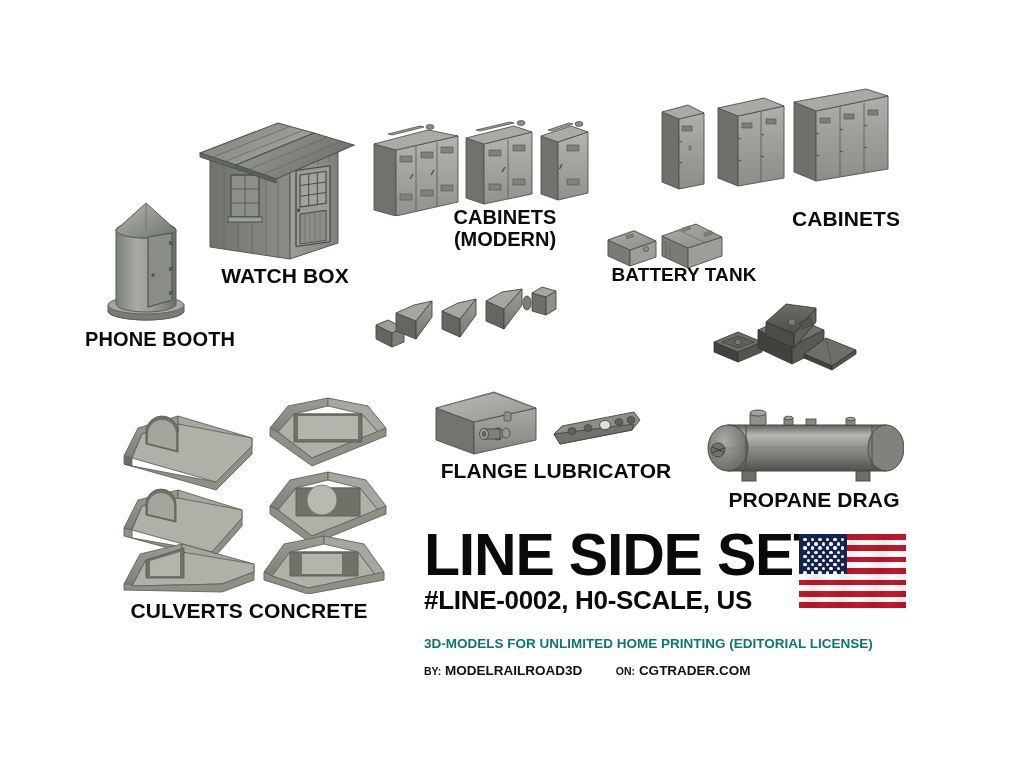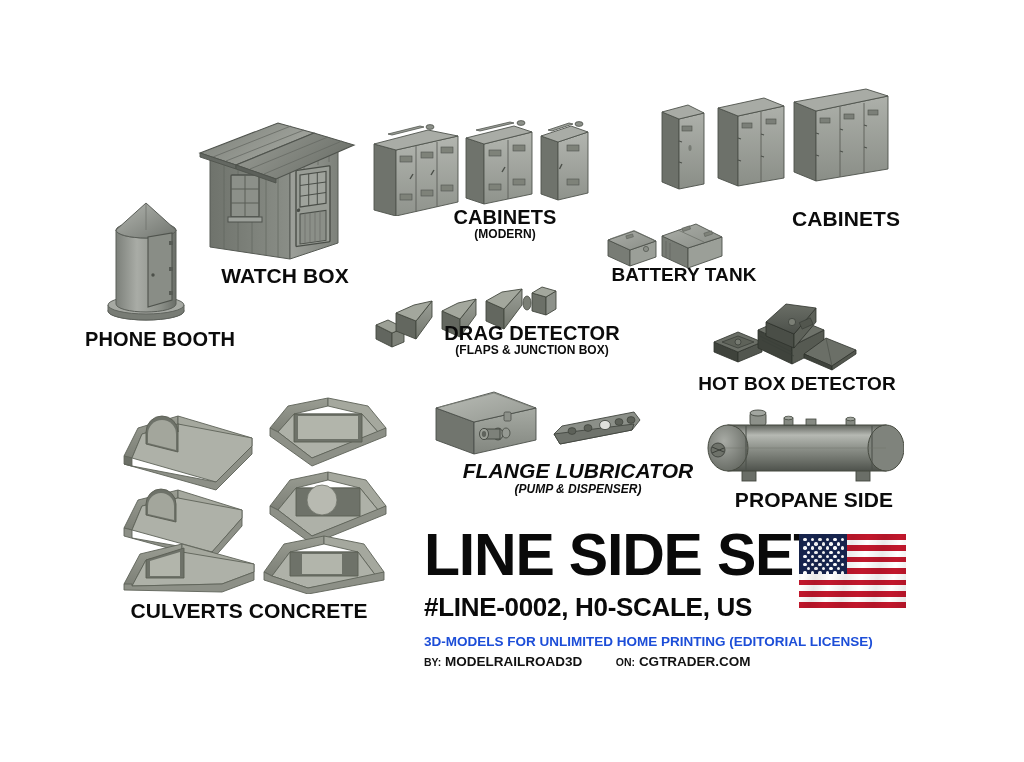--- a/index.html
+++ b/index.html
@@ -18,52 +18,51 @@
   .lbl {
     position: absolute;
     text-align: center;
     color: #0b0b0b;
     font-weight: bold;
     line-height: 1.12;
     white-space: nowrap;
     letter-spacing: 0.1px;
   }
   .lbl .main { display: block; }
-  .lbl .sub  { display: block; font-size: 12px; letter-spacing: 0px; }
+  .lbl .sub  { display: block; font-size: 20px; letter-spacing: 0px; }
 
   
   #title-block { position: absolute; left: 424px; top: 527px; }
   #main-title {
     font-size: 59px;
     font-weight: bold;
     color: #0a0a0a;
     letter-spacing: -1.2px;
     line-height: 0.98;
     white-space: nowrap;
   }
   #sub-title {
     font-size: 26px;
     font-weight: bold;
     color: #0a0a0a;
     letter-spacing: -0.3px;
-    margin-top: 7px;
     white-space: nowrap;
   }
   #license-line {
     font-size: 13.5px;
     font-weight: bold;
-    color: #1d4ed8;
-    margin-top: 11px;
+    color: #0f766e;
+    margin-top: 20px;
     white-space: nowrap;
   }
   #credit-line {
     font-size: 13.5px;
     font-weight: bold;
     color: #111;
-    margin-top: 5px;
+    margin-top: 12px;
     white-space: nowrap;
   }
   #credit-line .small { font-size: 10.5px; }
   #credit-line .gap { display: inline-block; width: 26px; }
 
   
   #flag {
     position: absolute;
     left: 799px; top: 534px;
     width: 107px; height: 74px;
@@ -602,36 +601,28 @@
   </div>
 
   <div class="lbl" style="left:544px; top:264px; width:280px; font-size:19px;">
     <span class="main">BATTERY TANK</span>
   </div>
 
   <div class="lbl" style="left:696px; top:207px; width:300px; font-size:21px;">
     <span class="main">CABINETS</span>
   </div>
 
-  <div class="lbl" style="left:382px; top:322px; width:300px; font-size:20px;">
-    <span class="main">DRAG DETECTOR</span>
-    <span class="sub">(FLAPS &amp; JUNCTION BOX)</span>
-  </div>
-
-  <div class="lbl" style="left:657px; top:373px; width:280px; font-size:19px;">
-    <span class="main">HOT BOX DETECTOR</span>
-  </div>
-
-  <div class="lbl" style="left:428px; top:459px; width:300px; font-size:21px;font-style:italic;">
+
+
+  <div class="lbl" style="left:406px; top:459px; width:300px; font-size:21px;">
     <span class="main">FLANGE LUBRICATOR</span>
-    <span class="sub">(PUMP &amp; DISPENSER)</span>
   </div>
 
   <div class="lbl" style="left:674px; top:488px; width:280px; font-size:21px;">
-    <span class="main">PROPANE SIDE</span>
+    <span class="main">PROPANE DRAG</span>
   </div>
 
   <div class="lbl" style="left:99px; top:599px; width:300px; font-size:21px;">
     <span class="main">CULVERTS CONCRETE</span>
   </div>
 
   <div id="title-block">
     <div id="main-title">LINE SIDE SET</div>
     <div id="sub-title">#LINE-0002, H0-SCALE, US</div>
     <div id="license-line">3D-MODELS FOR UNLIMITED HOME PRINTING (EDITORIAL LICENSE)</div>

